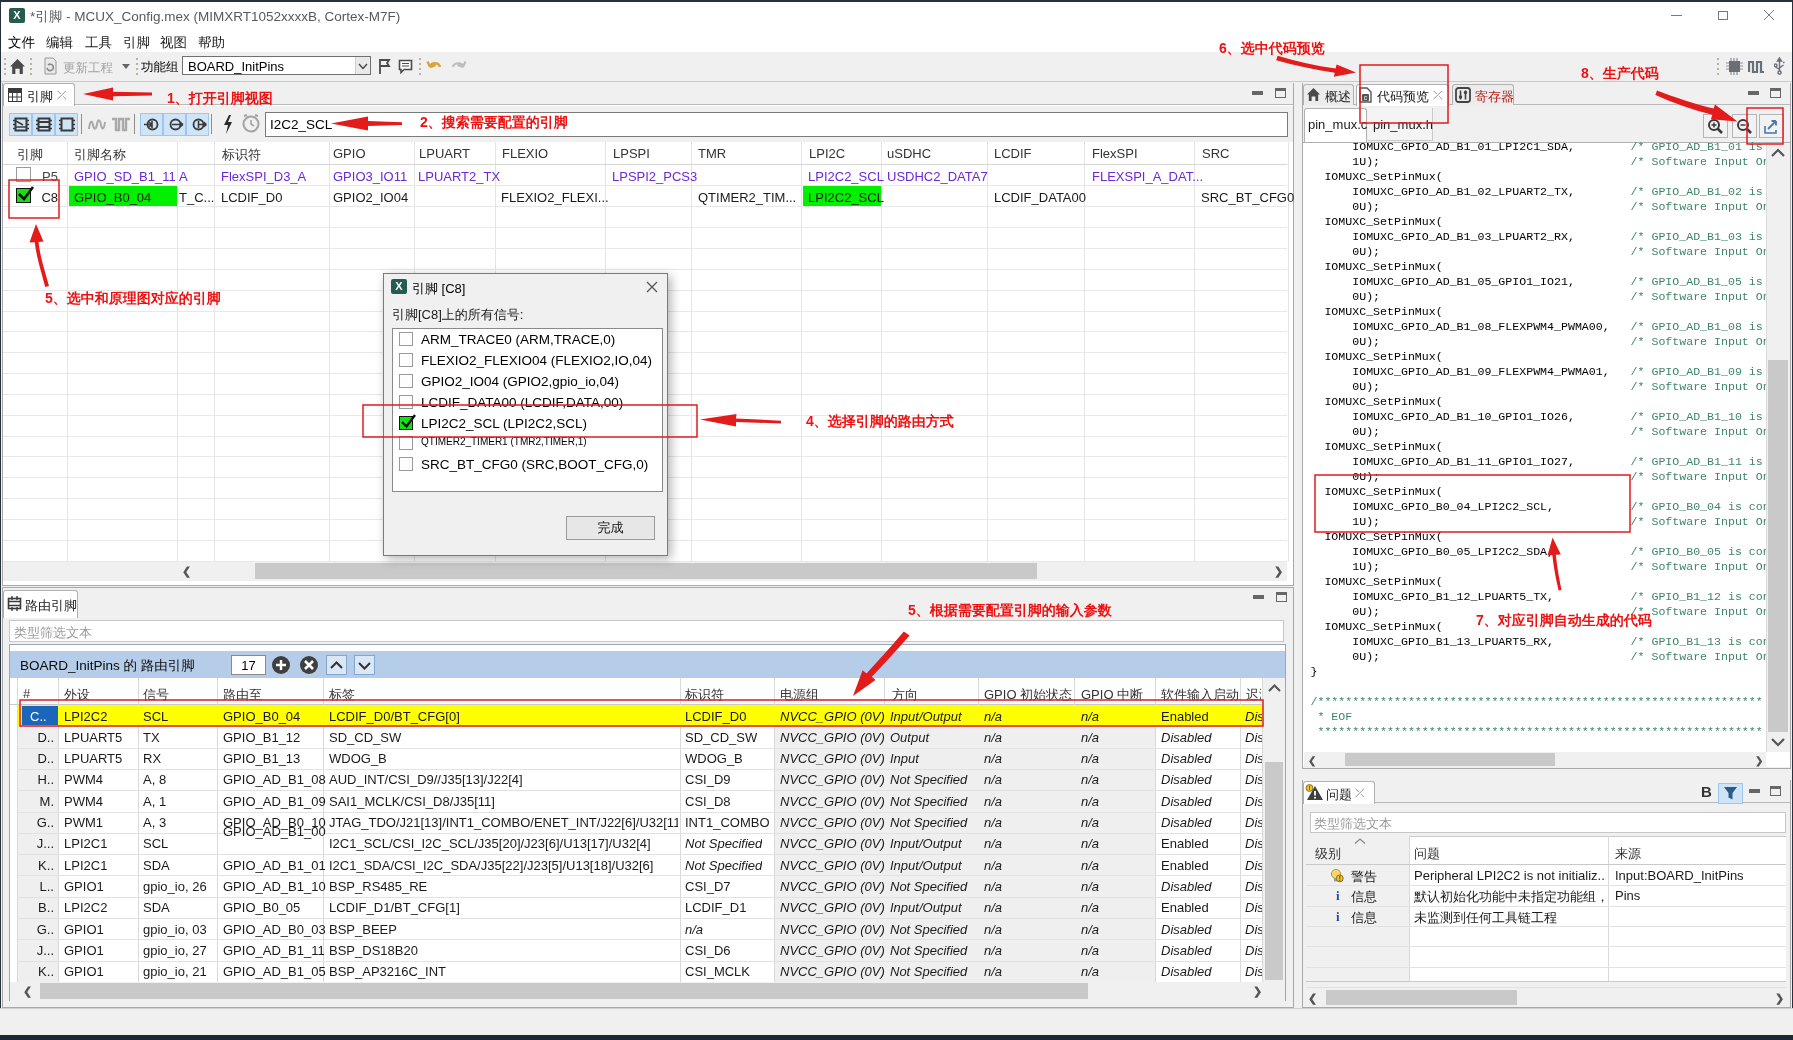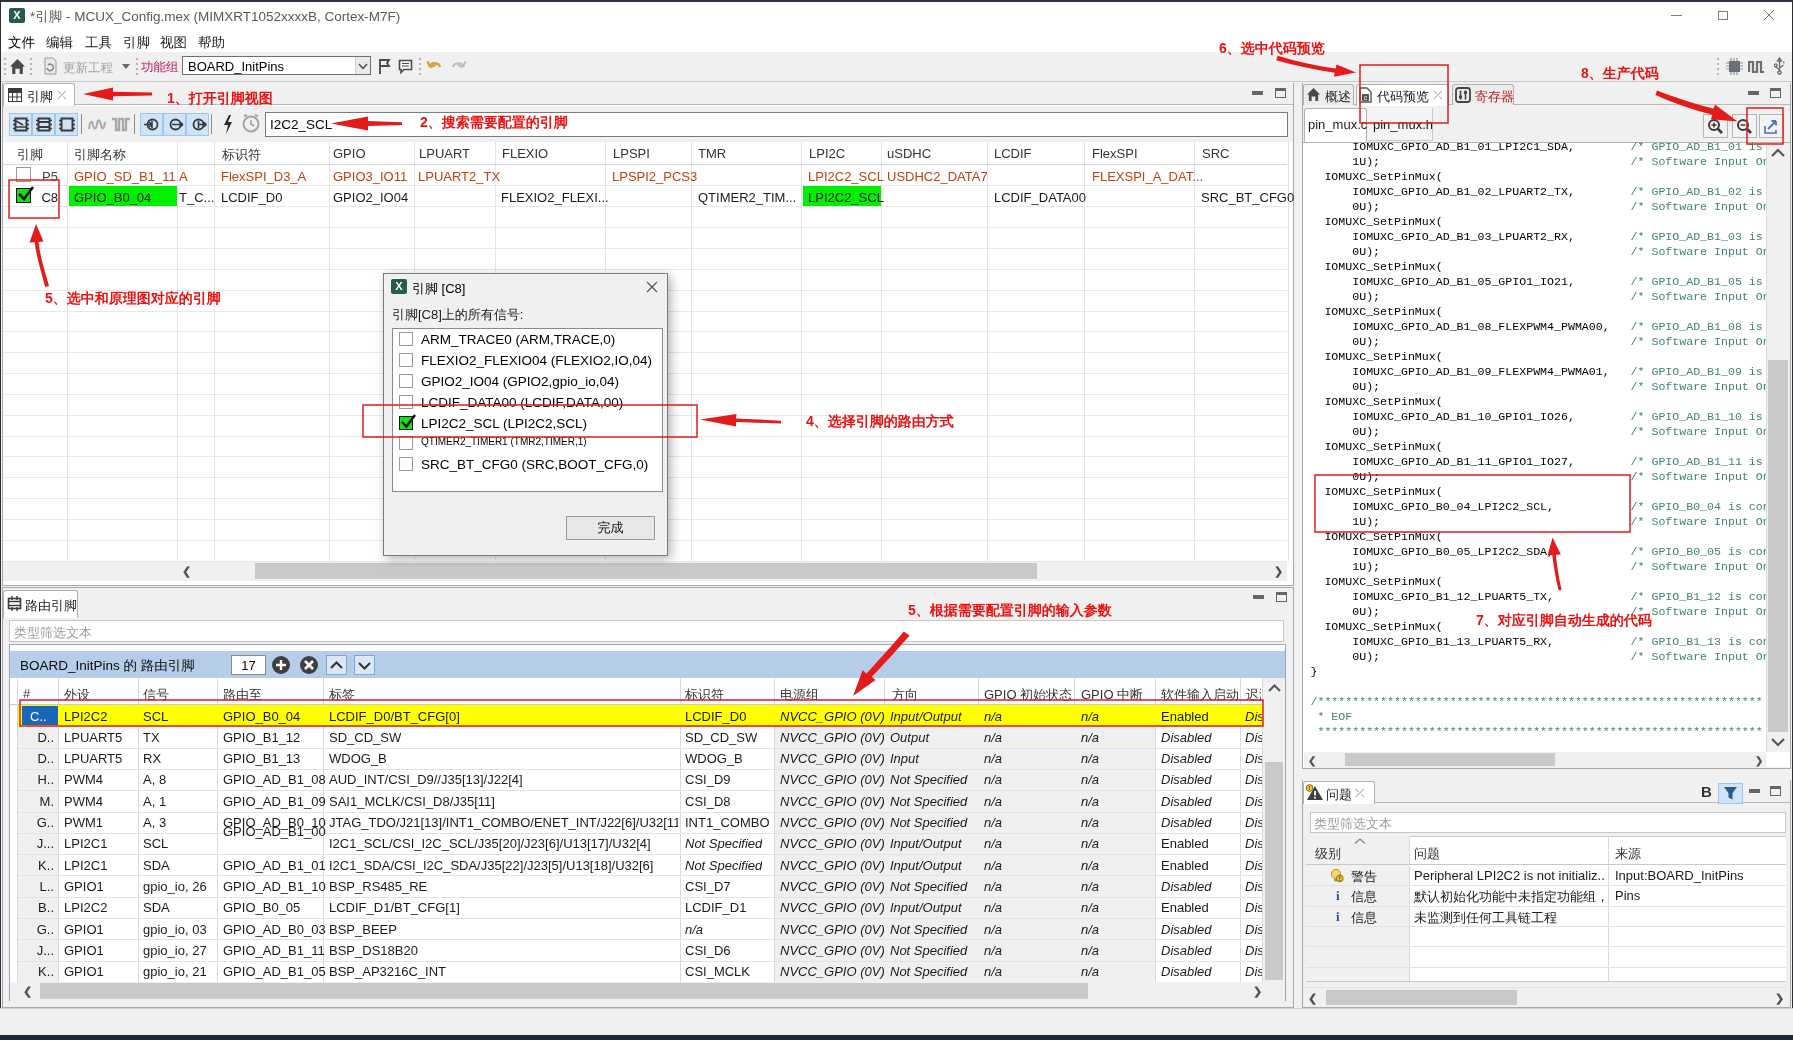--- a/index.html
+++ b/index.html
@@ -1,18 +1,18 @@
 <!DOCTYPE html>
 <html><head><meta charset="utf-8">
 <style>
 *{margin:0;padding:0;box-sizing:border-box}
 html,body{width:1793px;height:1040px;overflow:hidden}
 body{font-family:"Liberation Sans",sans-serif;background:#f0f0f0;position:relative}
 .ab{position:absolute}
-.cell.gray{color:#c2410c}
+.cell.gray{color:#6d28d9}
 .hdr{font-size:13px;color:#333;white-space:nowrap}
 .vline{position:absolute;width:1px;background:#e4e4e4}
 .hline{position:absolute;height:1px;background:#e8e8e8}
 .red{position:absolute;color:#ee1111;font-size:14px;white-space:nowrap;font-weight:bold}
 .panel{position:absolute;background:#f0f0f0;border:1px solid #a9a9a9}
 .tab{position:absolute;background:#fff;border:1px solid #b1b1b1;border-bottom:none;border-radius:3px 3px 0 0}
 .cell{position:absolute;font-size:13px;color:#1a1a1a;white-space:nowrap;overflow:hidden}
 .it{font-style:italic}
 .sb{position:absolute;background:#f0f0f0}
 .thumb{position:absolute;background:#c9c9c9}
@@ -46,21 +46,21 @@
   </svg>
 <svg class="ab" style="left:44px;top:57px" width="13" height="18" viewBox="0 0 13 18">
     <path d="M1 1 H9 L12 4 V17 H1 Z" fill="#e8e8e8" stroke="#9a9a9a"></path>
     <path d="M4 8 a3.2 3.2 0 1 1 -1 3" fill="none" stroke="#8a8a8a" stroke-width="1.6"></path>
   </svg>
 <div class="ab" style="left:63px;top:60px;font-size:12.5px;color:#a2a2a2;white-space:nowrap">更新工程</div>
 <svg class="ab" style="left:122px;top:64px" width="9" height="6">
     <path d="M0,0 L8,0 L4,5 Z" fill="#666"></path>
   </svg>
 <div class="ab" style="left:136px;top:58px;width:2px;height:18px;background-image:repeating-linear-gradient(#b9b39f 0 2px,transparent 2px 5px)"></div>
-<div class="ab" style="left:141px;top:59px;font-size:12.5px;color:#be185d;white-space:nowrap">功能组</div>
+<div class="ab" style="left:141px;top:59px;font-size:12.5px;color:#000000;white-space:nowrap">功能组</div>
 <div class="ab" style="left:182px;top:56px;width:189px;height:19px;background:#fff;border:1px solid #707070"></div>
 <div class="ab" style="left:188px;top:59px;font-size:13px;color:#000;white-space:nowrap">BOARD_InitPins</div>
 <div class="ab" style="left:355px;top:57px;width:15px;height:17px;background:#e9e9e9;border-left:1px solid #cfcfcf"></div>
 <svg class="ab" style="left:358px;top:63px" width="10" height="7">
     <path d="M1,1 L5,5.5 L9,1" fill="none" stroke="#444" stroke-width="1.4"></path>
   </svg>
 <svg class="ab" style="left:378px;top:58px" width="14" height="17" viewBox="0 0 14 17">
     <path d="M2 1 V16 M2 2 H11 L9 5 L11 8 H2" fill="none" stroke="#4a4a4a" stroke-width="1.8"></path>
   </svg>
 <svg class="ab" style="left:398px;top:58px" width="16" height="16" viewBox="0 0 16 16">

